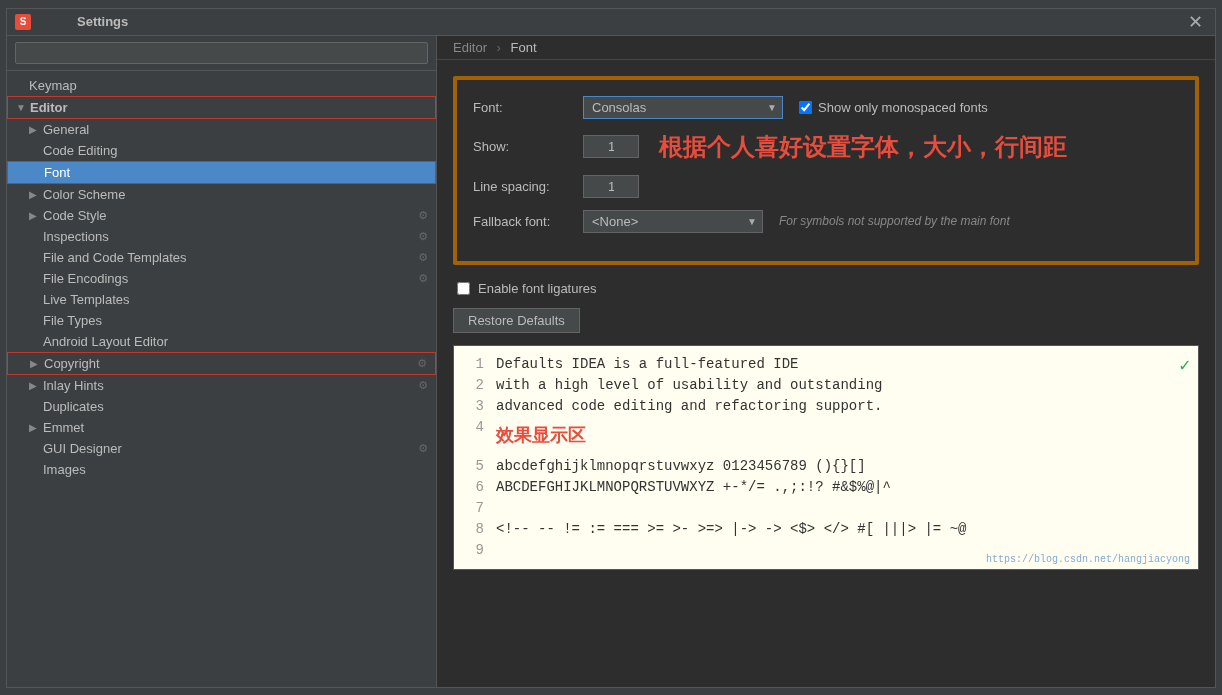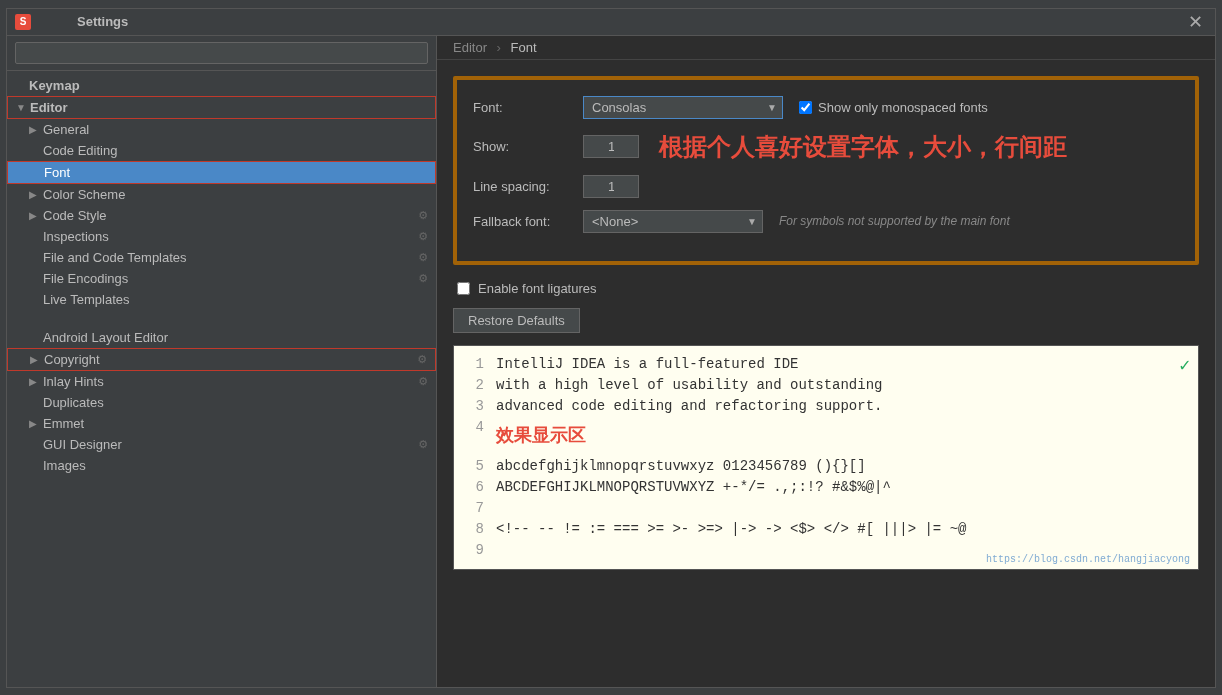--- a/index.html
+++ b/index.html
@@ -130,21 +130,21 @@
     .tree-item .item-label {
       flex: 1;
     }
     .tree-item .gear-icon {
       color: #666;
       font-size: 11px;
       margin-left: 4px;
     }
     .tree-item.level-0 { padding-left: 8px; }
     .tree-item.level-1 { padding-left: 22px; }
-    .keymap-item { font-weight: bold; }
+    .keymap-item { font-weight: normal; }
     .editor-item { font-weight: bold; color: #bbb; }
     .main-content {
       flex: 1;
       background: #2d2d2d;
       display: flex;
       flex-direction: column;
       overflow: hidden;
     }
     .breadcrumb {
       padding: 4px 16px;
@@ -390,20 +390,21 @@
           <span class="gear-icon">⚙</span>
         </div>
 
         <div class="tree-item level-1">
           <span class="arrow">&nbsp;</span>
           <span class="item-label">Live Templates</span>
         </div>
 
         <div class="tree-item level-1">
           <span class="arrow">&nbsp;</span>
+          <span class="item-label">File Types</span>
         </div>
 
         <div class="tree-item level-1">
           <span class="arrow">&nbsp;</span>
           <span class="item-label">Android Layout Editor</span>
         </div>
 
         <div class="tree-item level-1" style="border:1px solid #c0392b;">
           <span class="arrow">▶</span>
           <span class="item-label">Copyright</span>
@@ -507,21 +508,21 @@
 
         
         <button class="restore-btn">Restore Defaults</button>
 
         
         <div class="preview-area" style="position:relative;">
           <span class="check-green">✓</span>
 
           <div class="preview-line">
             <span class="line-num">1</span>
-            <span class="line-code">IntelliJ IDEA is a full-featured IDE</span>
+            <span class="line-code">Defaults IDEA is a full-featured IDE</span>
           </div>
           <div class="preview-line">
             <span class="line-num">2</span>
             <span class="line-code">with a high level of usability and outstanding</span>
           </div>
           <div class="preview-line">
             <span class="line-num">3</span>
             <span class="line-code">advanced code editing and refactoring support.</span>
           </div>
           <div class="preview-line">

